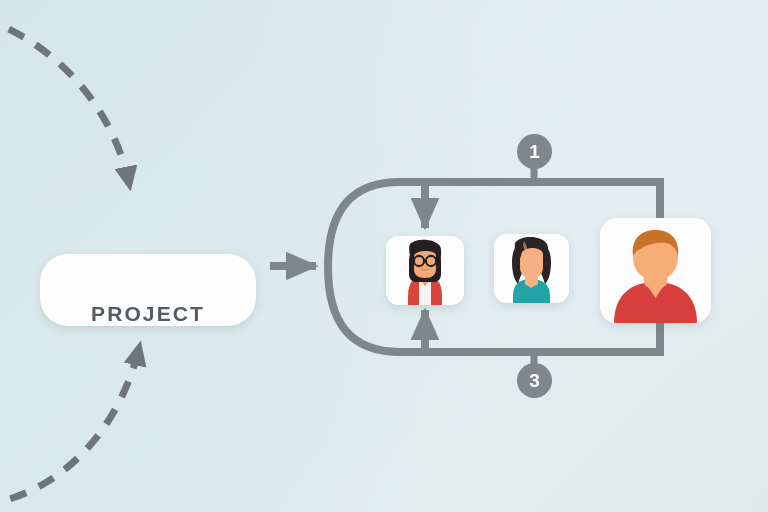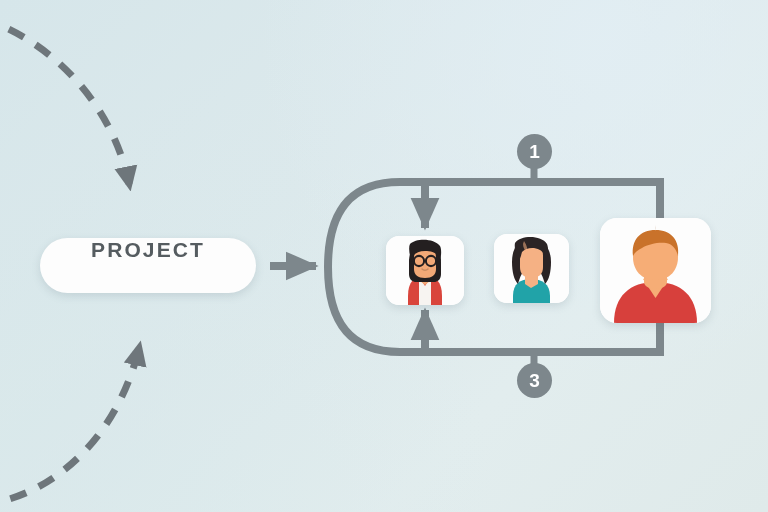--- a/index.html
+++ b/index.html
@@ -24,28 +24,28 @@
                 radial-gradient(circle at 8% 95%, rgba(216,232,234,0.6) 0%, rgba(216,232,234,0) 50%);
     pointer-events: none;
   }
   #vector-layer {
     position: absolute;
     inset: 0;
   }
   .project-pill {
     position: absolute;
     left: 40px;
-    top: 238px;
+    top: 254px;
     width: 216px;
-    height: 55px;
+    height: 72px;
     background: #fdfdfd;
     border-radius: 28px;
     box-shadow: 0 3px 9px rgba(90,110,120,0.18);
     display: flex;
-    align-items: flex-start;
+    align-items: flex-end;
     justify-content: center;
   }
   .project-label {
     font-size: 21px;
     font-weight: bold;
     letter-spacing: 2.1px;
     color: #555c60;
     font-family: "Liberation Sans", sans-serif;
   }
   .avatar-card {

